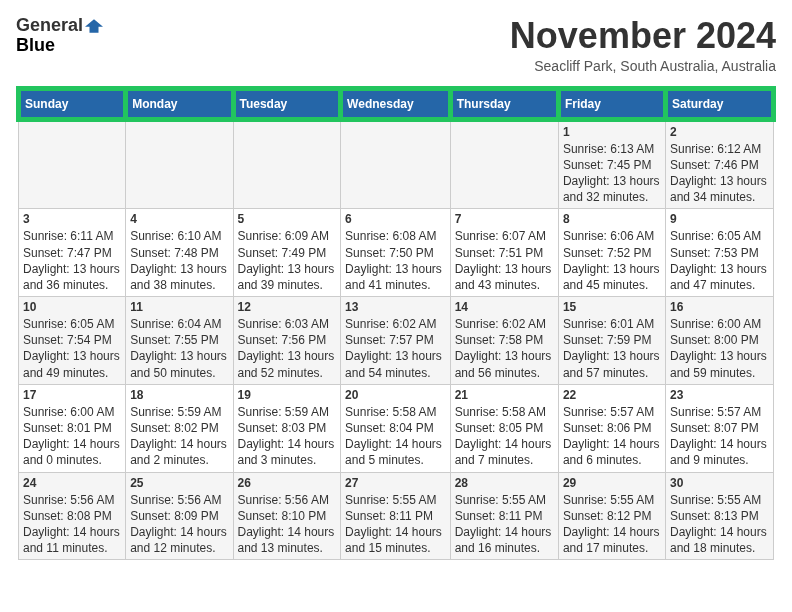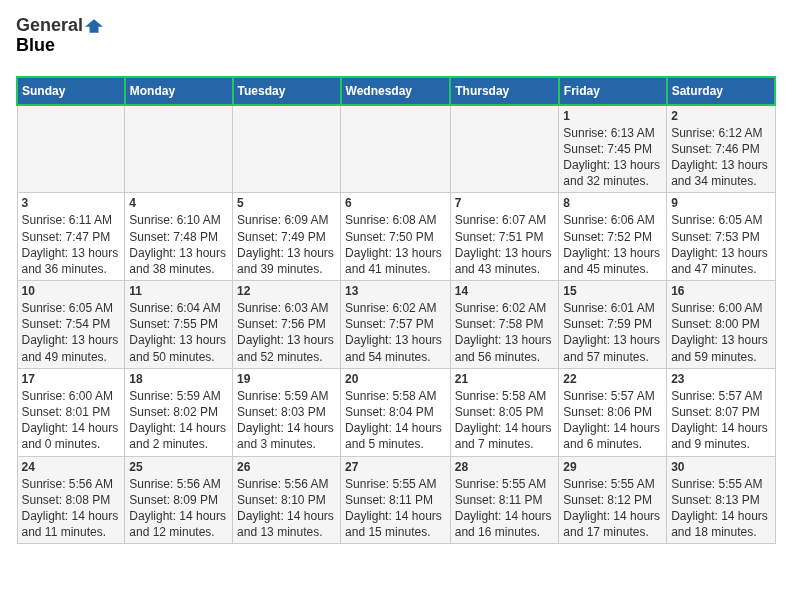--- a/index.html
+++ b/index.html
@@ -7,21 +7,21 @@
       font-family: Arial, sans-serif;
       background: #fff;
       width: 792px;
       min-height: 612px;
       padding: 16px;
     }
     .header {
       display: flex;
       align-items: flex-start;
       justify-content: space-between;
-      margin-bottom: 20px;
+      margin-bottom: 12px;
     }
     .logo {
       display: flex;
       flex-direction: column;
       align-items: flex-start;
     }
     .logo-general {
       font-size: 18px;
       font-weight: bold;
       color: #333;
@@ -59,21 +59,21 @@
       border-collapse: collapse;
       font-size: 10.5px;
     }
     thead tr th {
       background-color: #2566a8;
       color: #fff;
       padding: 6px 4px;
       text-align: left;
       font-size: 12px;
       font-weight: bold;
-      border: 2px solid #22c55e;
+      border: 5px solid #22c55e;
     }
     tbody tr td {
       border: 1px solid #ccc;
       vertical-align: top;
       padding: 3px 4px;
       width: 113px;
       min-height: 70px;
       background: #fff;
     }
     tbody tr:nth-child(odd) td {
@@ -108,20 +108,22 @@
   <div class="logo">
     <div style="display:flex;align-items:center;">
       <span class="logo-general">General</span>
       <svg class="logo-icon" viewBox="0 0 24 18" xmlns="http://www.w3.org/2000/svg">
         <polygon points="12,0 24,10 18,10 18,18 6,18 6,10 0,10" fill="#2566a8"></polygon>
       </svg>
     </div>
     <span class="logo-blue">Blue</span>
   </div>
   <div class="title-area">
+    <div class="month-title">November 2024</div>
+    <div class="location">Seacliff Park, South Australia, Australia</div>
   </div>
 </div>
 
 <table>
   <thead>
     <tr>
     <th>Sunday</th>
         <th>Monday</th>
         <th>Tuesday</th>
         <th>Wednesday</th>

